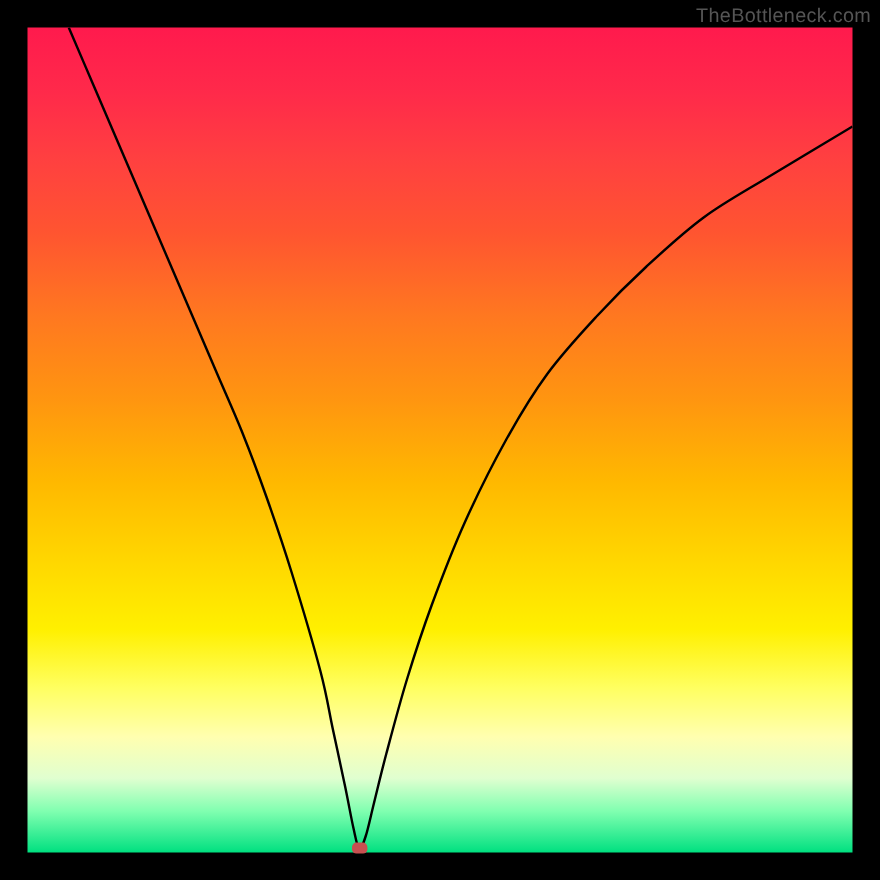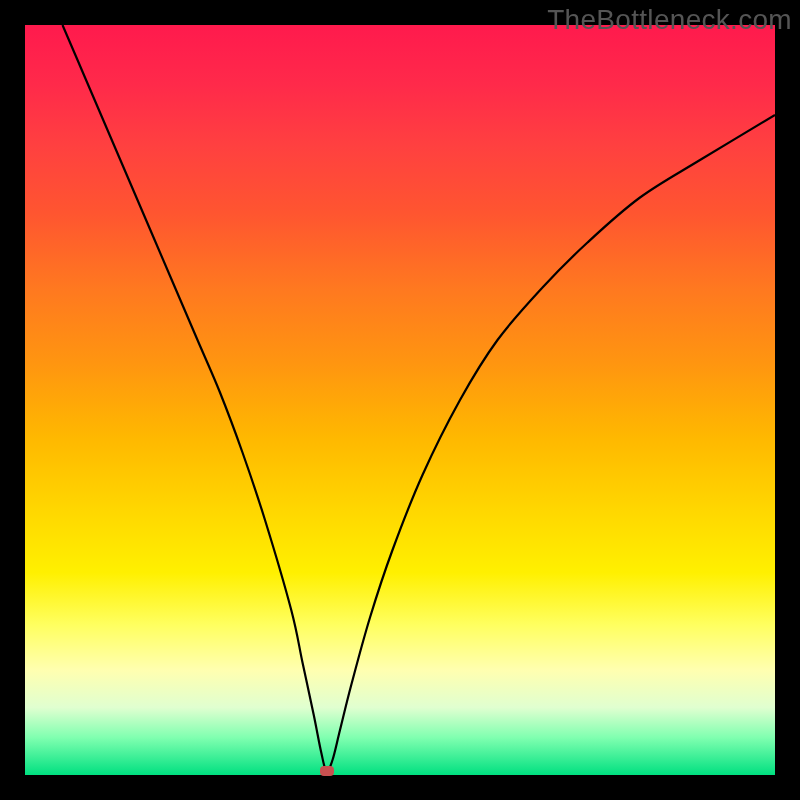--- a/index.html
+++ b/index.html
@@ -15,21 +15,21 @@
     #ff9510 45%,
     #ffb800 55%,
     #ffd800 65%,
     #fff000 73%,
     #ffff60 80%,
     #ffffb0 86%,
     #e0ffd0 91%,
     #80ffb0 95%,
     #00e080 100%
   ); }
-  .watermark { position: absolute; top: 4px; right: 8px; color: #555; font-size: 28px; font-weight: 500; letter-spacing: 0.3px; z-index: 10; }
+  .watermark { position: absolute; top: 4px; right: 8px; color: #555; font-size: 18px; font-weight: 500; letter-spacing: 0.3px; z-index: 10; }
   svg.curve { position: absolute; inset: 0; width: 100%; height: 100%; }
   .dot { position: absolute; width: 14px; height: 10px; background: #c85050; border-radius: 4px; transform: translate(-50%, -50%); }
 </style>
 </head>
 <body>
 
 <div class="outer">
   <div class="watermark">TheBottleneck.com</div>
   <div class="plot-area">
     <div class="gradient-bg"></div>

